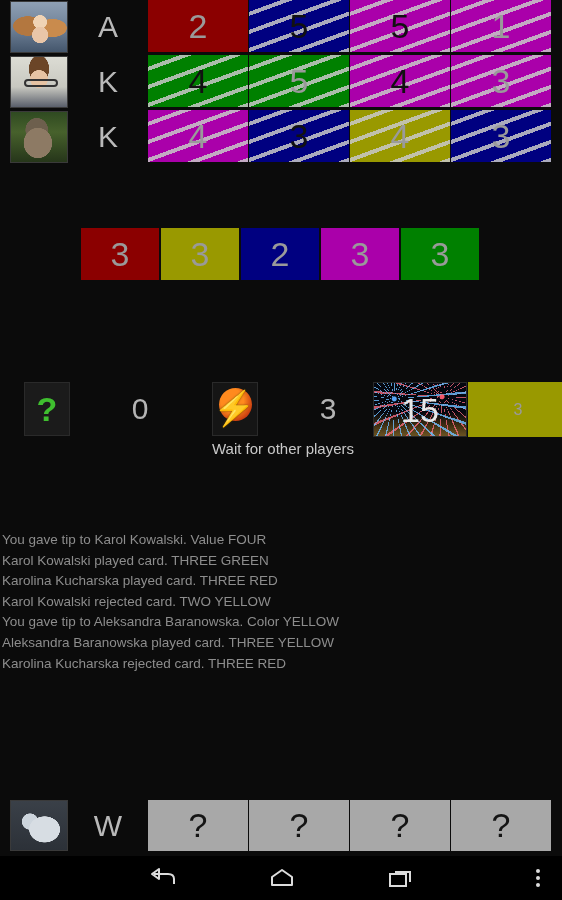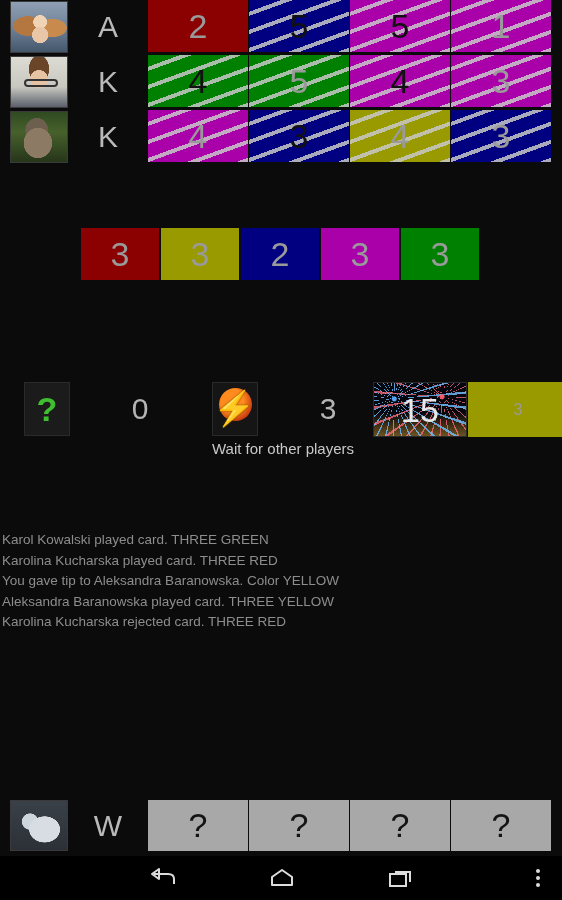--- a/index.html
+++ b/index.html
@@ -228,22 +228,24 @@
       <span class="fireworks"></span>
       <span class="deck-count">15</span>
     </div>
     <div id="partial-card" style="left: 468px; top: 0px; width: 100px; height: 55px; background: rgb(153, 153, 0);">
       <span class="num gray">3</span>
     </div>
     <div id="wait-text" style="left:212px; top:38px;margin-top:20px;">Wait for other players</div>
   </div>
 
   <div id="log">
+      <div class="log-line">You gave tip to Karol Kowalski. Value FOUR</div>
       <div class="log-line">Karol Kowalski played card. THREE GREEN</div>
       <div class="log-line">Karolina Kucharska played card. THREE RED</div>
+      <div class="log-line">Karol Kowalski rejected card. TWO YELLOW</div>
       <div class="log-line">You gave tip to Aleksandra Baranowska. Color YELLOW</div>
       <div class="log-line">Aleksandra Baranowska played card. THREE YELLOW</div>
       <div class="log-line">Karolina Kucharska rejected card. THREE RED</div>
     </div>
 
   <div id="own-hand">
     <div class="own-avatar">
         <span class="av-sheep"></span>
       </div>
     <div class="own-letter">W</div>

